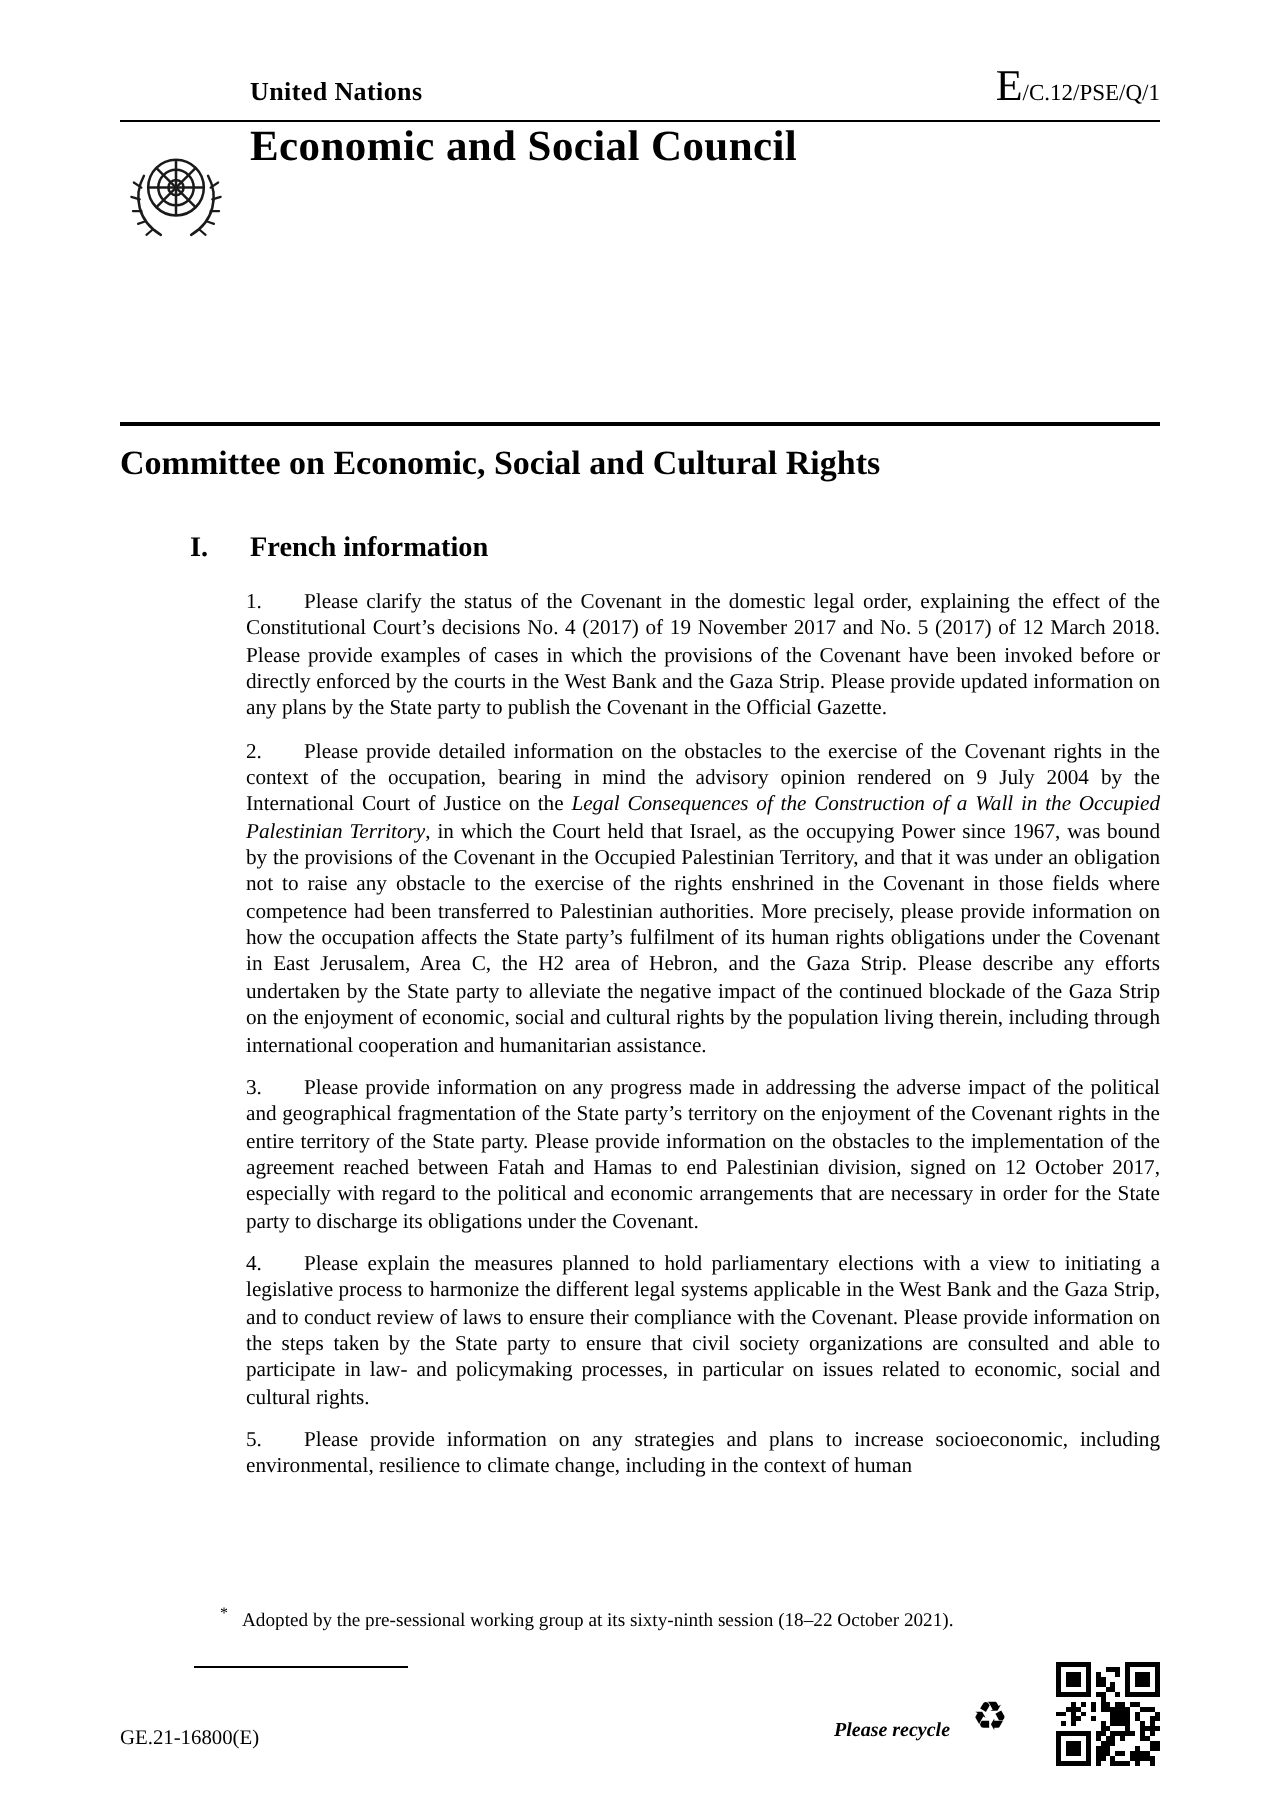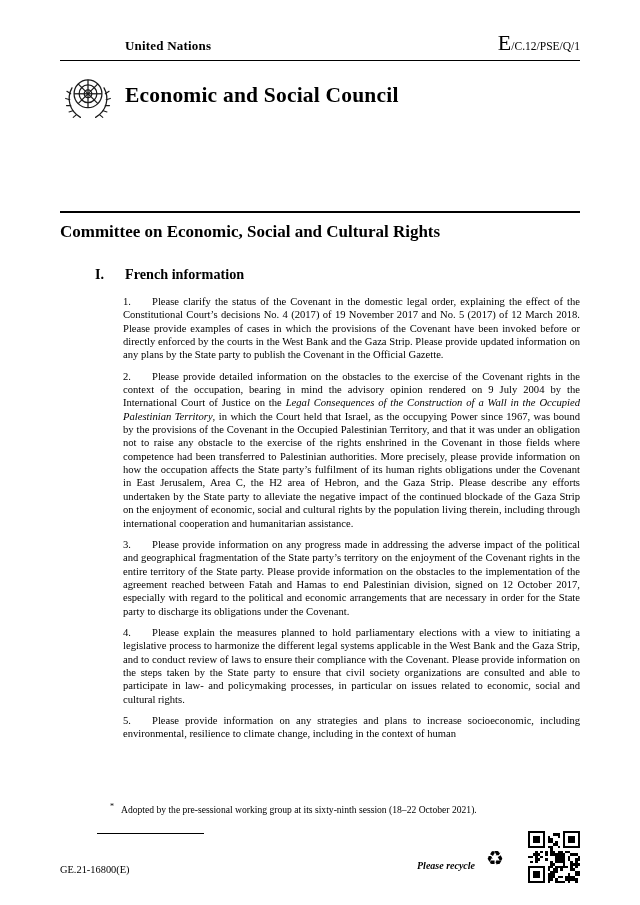--- a/index.html
+++ b/index.html
@@ -11,21 +11,21 @@
   
   .top-row { display:flex; justify-content:space-between; align-items:baseline;
              padding-top:30px; padding-bottom:4px; border-bottom:1px solid #000; }
   .org-name { font-weight:bold; font-size:13px; margin-left:65px; letter-spacing:.2px; }
   .doc-symbol { font-size:11.5px; white-space:nowrap; }
   .doc-symbol .big-e { font-size:22px; }
 
   
   .masthead { position:relative; height:150px; }
   .emblem { position:absolute; left:1px; top:10px; }
-  .council-title { position:absolute; left:65px; top:22px; font-size:21.5px; font-weight:bold; letter-spacing:.2px; white-space:nowrap; }
+  .council-title { position:absolute; left:65px; top:0; font-size:21.5px; font-weight:bold; letter-spacing:.2px; white-space:nowrap; }
   .distr-block { position:absolute; left:365px; top:9px; width:158px; font-size:11px; line-height:13.5px; }
   .distr-gap { height:14px; }
 
   .thick-rule { border-top:2.6px solid #000; }
 
   .committee { margin-top:9px; font-size:17px; font-weight:bold; }
 
   .doc-title { margin-top:17px; margin-left:64px; width:468px; font-size:14.7px; line-height:19.5px; font-weight:bold; }
   .doc-title sup { font-size:9px; }
 

